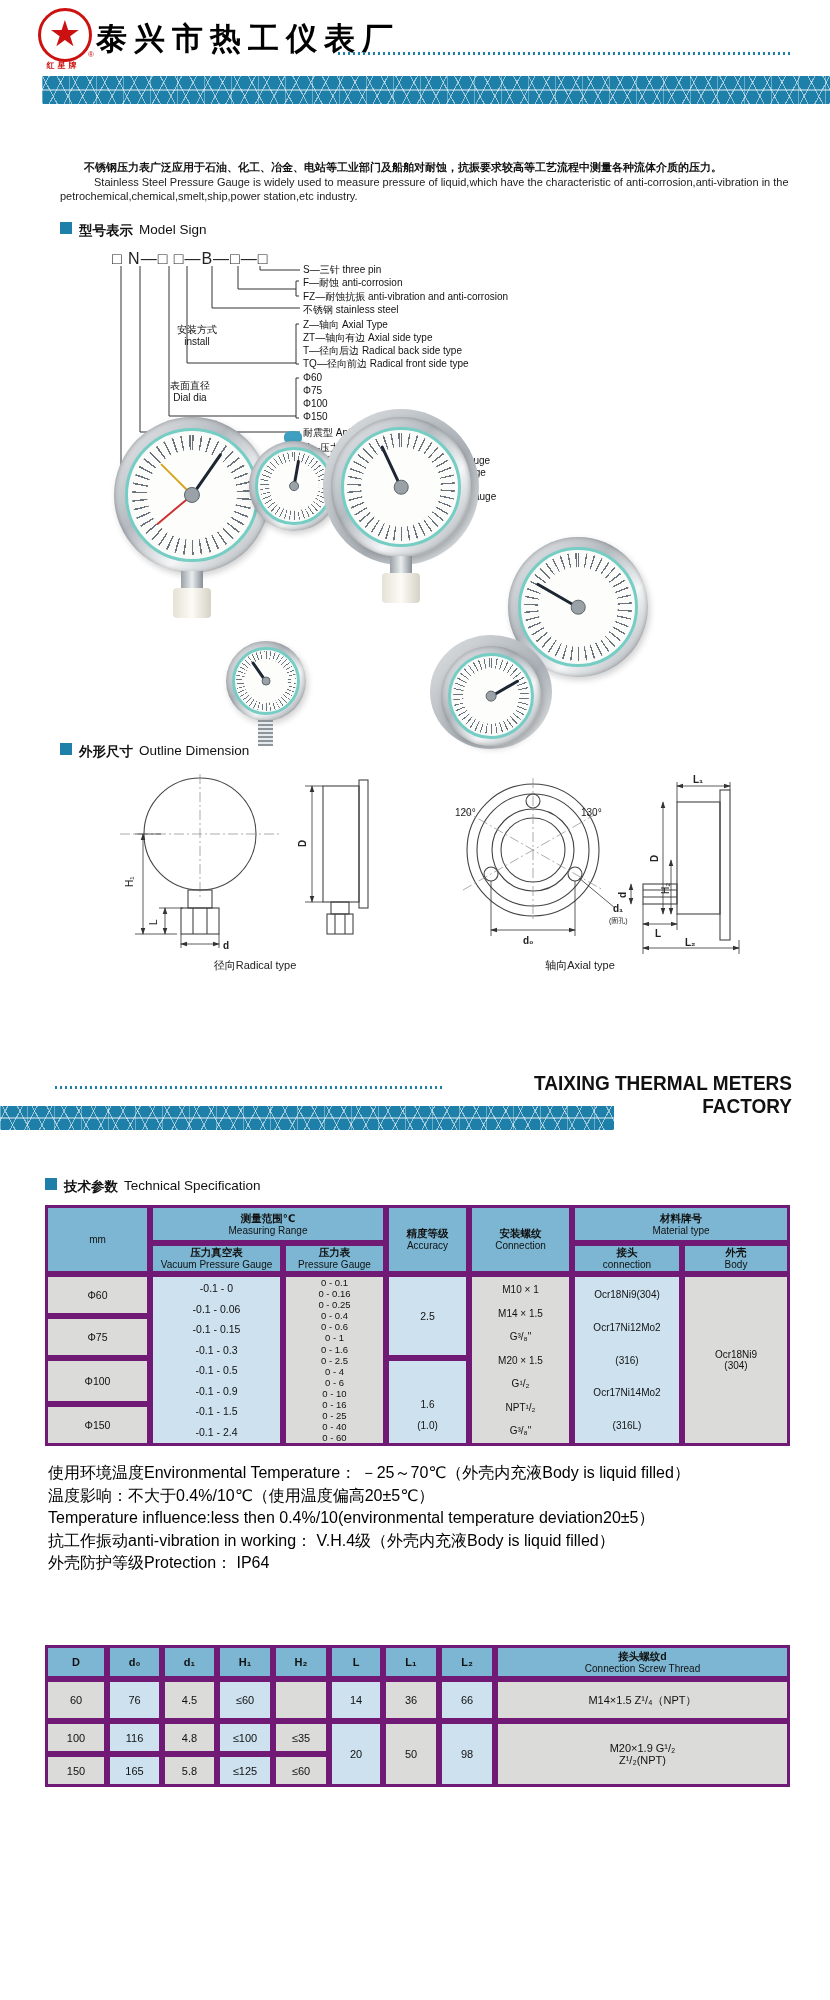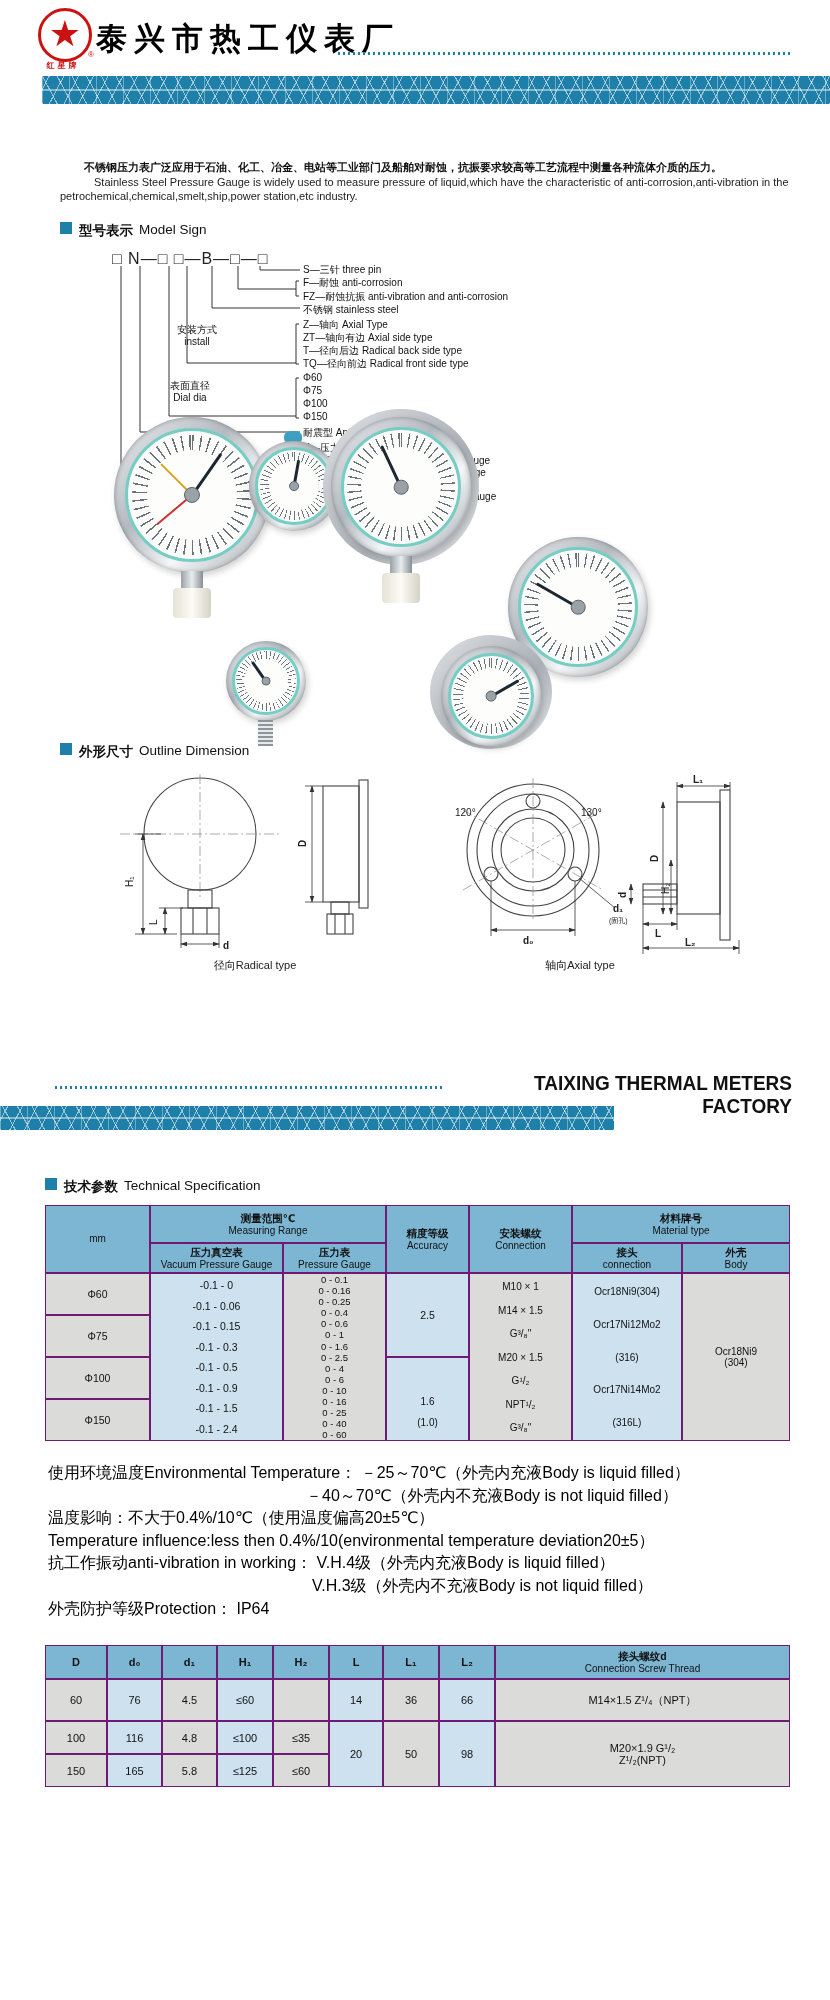--- a/index.html
+++ b/index.html
@@ -76,21 +76,21 @@
   .draw{position:absolute;left:65px;top:772px;}
   .cap{position:absolute;font-size:11px;color:#222;text-align:center;width:220px;}
 
   
   .fact-dots{position:absolute;left:55px;top:1086px;width:388px;}
   .factory{position:absolute;left:440px;top:1072px;width:352px;text-align:right;
            font-size:20px;font-weight:bold;letter-spacing:0;transform:scaleX(.95);transform-origin:right;}
 
   
   table{border-collapse:separate;border-spacing:0;table-layout:fixed;}
-  td{border:1px solid #701a75;text-align:center;vertical-align:middle;padding:0;overflow:hidden;}
+  td{border:3px solid #701a75;text-align:center;vertical-align:middle;padding:0;overflow:hidden;}
   .spec{position:absolute;left:45px;top:1205px;width:745px;font-size:10.5px;}
   .dimt{position:absolute;left:45px;top:1645px;width:745px;font-size:11px;}
   .hd{background:#7cb6d2;}
   .hd .c{font-weight:bold;font-size:10.5px;line-height:13px;}
   .hd .e{font-size:10px;line-height:12px;}
   .cg{background:#dbdbd9;}
   .cb{background:#cde1ef;}
   .vspread{display:flex;flex-direction:column;justify-content:space-around;height:164px;}
   .vcenter{display:flex;flex-direction:column;justify-content:center;height:100%;}
   .pg-list div{line-height:11.1px;font-size:9.5px;}
@@ -495,25 +495,23 @@
           </td>
     </tr>
     <tr style="height:42px;">
       <td class="cg">Φ150</td>
     </tr>
   </tbody>
     </table>
 
   <div class="notes">
     <div>使用环境温度Environmental Temperature： －25～70℃（外壳内充液Body is liquid filled）</div>
-    <div class="ind1">－40～70℃（外壳内不充液Body is not liquid filled）</div>
     <div>温度影响：不大于0.4%/10℃（使用温度偏高20±5℃）</div>
     <div>Temperature influence:less then 0.4%/10(environmental temperature deviation20±5）</div>
     <div>抗工作振动anti-vibration in working：  V.H.4级（外壳内充液Body is liquid filled）</div>
-    <div class="ind2">V.H.3级（外壳内不充液Body is not liquid filled）</div>
     <div>外壳防护等级Protection： IP64</div>
   </div>
 
   <table class="dimt">
     <colgroup>
         <col style="width:62px">
         <col style="width:55px">
         <col style="width:55px">
         <col style="width:56px">
         <col style="width:56px">

